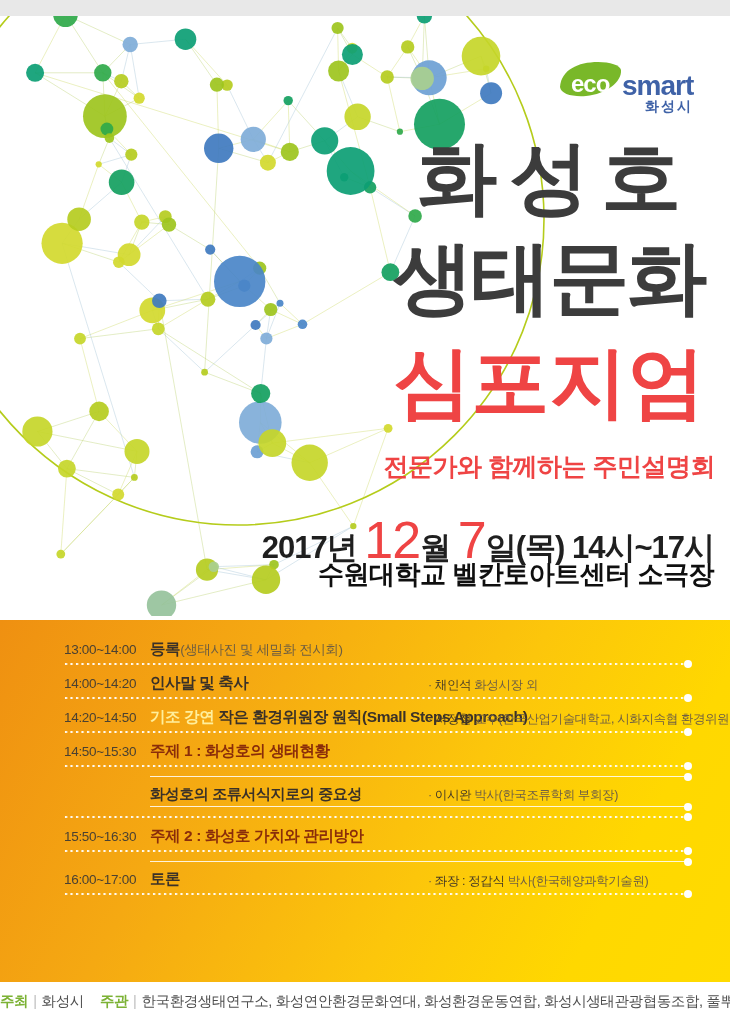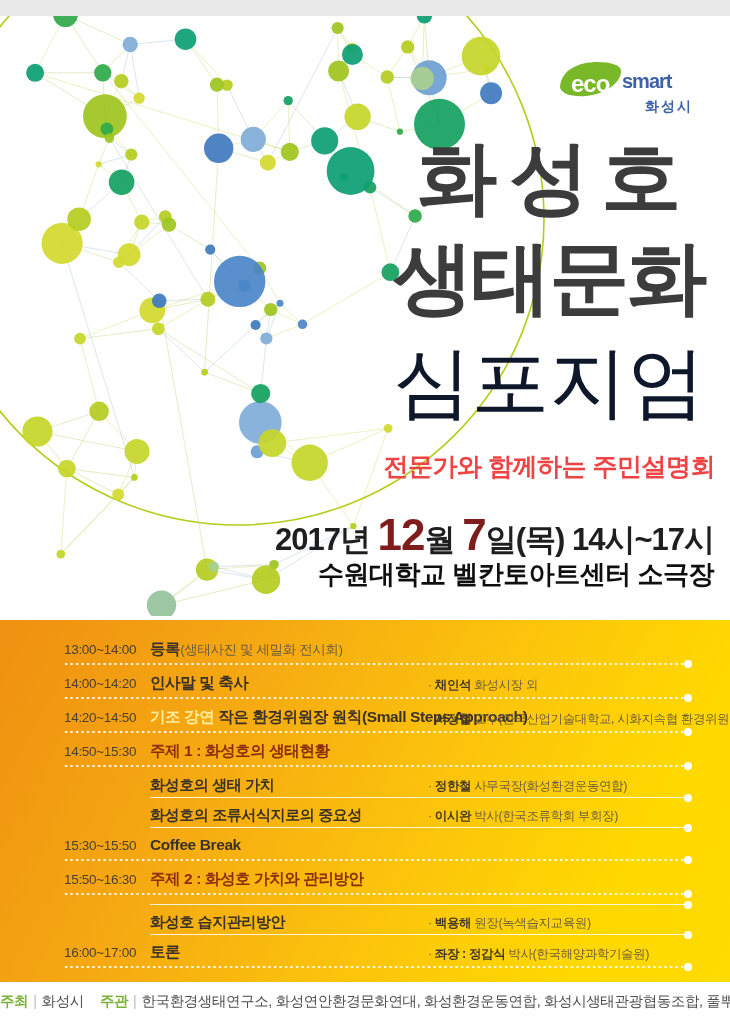--- a/index.html
+++ b/index.html
@@ -4,53 +4,53 @@
 <style>
   html,body{margin:0;padding:0;background:#e8e8e8}
   .poster{position:relative;width:730px;height:1026px;margin:16px auto;background:#fff;overflow:hidden;
           font-family:"Liberation Sans","DejaVu Sans",sans-serif;}
   #network{position:absolute;left:0;top:0;z-index:0}
 
   
   .logo{position:absolute;left:552px;top:42px;width:170px;height:62px;z-index:3}
   .logo .leaf{position:absolute;left:6px;top:2px}
   .logo .eco{position:absolute;left:19px;top:12px;font-size:24px;font-weight:800;color:#fff;letter-spacing:-1px}
-  .logo .smart{position:absolute;left:70px;top:12px;font-size:20px;font-weight:800;color:#3f62a7;letter-spacing:-1px}
+  .logo .smart{position:absolute;left:70px;top:12px;font-size:28px;font-weight:800;color:#3f62a7;letter-spacing:-1px}
   .logo .city{position:absolute;left:93px;top:40px;font-size:14px;font-weight:700;color:#3f62a7;letter-spacing:2px}
 
   
   .title{position:absolute;top:112px;right:15px;text-align:center;color:#3c3c3c;z-index:2}
   .t1{font-size:80px;font-weight:800;line-height:99px;letter-spacing:12px;margin-right:-12px;white-space:nowrap}
   .t2{font-size:80px;font-weight:800;line-height:101px;letter-spacing:-2px;white-space:nowrap}
-  .t3{font-size:78px;font-weight:400;line-height:108px;color:#0f172a;letter-spacing:0;white-space:nowrap}
+  .t3{font-size:78px;font-weight:700;line-height:108px;color:#ef4444;letter-spacing:0;white-space:nowrap}
   .subtitle{margin-top:14px;font-size:25px;font-weight:700;color:#ef4444;letter-spacing:-0.5px}
 
   
   .dateline{position:absolute;top:494px;right:16px;z-index:2;color:#1f1f1f;font-size:31px;font-weight:600;
             letter-spacing:-1px;white-space:nowrap}
-  .dateline .num{font-size:44px;font-weight:700;color:#7f1d1d}
+  .dateline .num{font-size:52px;font-weight:400;color:#ef4444}
   .venue{position:absolute;top:541px;right:16px;z-index:2;font-size:26px;font-weight:800;color:#0f0f0f;
          letter-spacing:-0.5px;white-space:nowrap}
 
   
   .band{position:absolute;left:0;top:604px;width:730px;height:362px;box-sizing:border-box;z-index:2;
         padding:20px 42px 0 64px;
         background:linear-gradient(118deg,#ef9011 0%,#f5a912 30%,#fcc60b 60%,#ffd800 82%,#ffdb00 100%)}
   .srow{position:relative;margin-bottom:8px}
   .srow.gap{margin-top:7px}
   .srow .line{line-height:18px;white-space:nowrap}
   .time{display:inline-block;width:86px;font-size:13.5px;color:#4a4132;font-weight:500;letter-spacing:-0.3px}
   .stitle{font-size:15.5px;font-weight:800;color:#3a3128;letter-spacing:-0.4px}
   .srow.topic .stitle{color:#8a2d0a}
   .srow.sub .line{line-height:17px}
   .srow.sub .stitle{margin-left:86px;font-weight:700;font-size:15px}
   .note{font-weight:400;font-size:13.5px;color:#6e5e41;letter-spacing:-0.4px}
   .badge{color:#ffef9c;font-weight:800}
   .ann{position:absolute;left:364px;top:2px;font-size:12.5px;color:#6f5f43;letter-spacing:-0.4px;white-space:nowrap}
-  .ann b{color:#453a26;font-weight:700}
+  .ann b{color:#453a26;font-weight:400}
   .sep{position:relative;height:4px;margin-top:3px}
   .sep.dotted{background-image:radial-gradient(circle at 2px 2px,rgba(255,255,255,.95) 1.1px,rgba(255,255,255,0) 1.5px);
               background-size:5.5px 4px;background-repeat:repeat-x}
   .sep.solid{height:1px;margin-top:4px;margin-bottom:2px;margin-left:86px;background:rgba(255,255,255,.85)}
   .sep::after{content:"";position:absolute;right:-4px;top:50%;transform:translateY(-50%);
               width:8px;height:8px;border-radius:50%;background:#fff}
 
   
   .footer{position:absolute;left:0;top:976px;width:730px;text-align:center;z-index:2;
           font-size:14.5px;color:#4e4e4e;letter-spacing:-0.4px;white-space:nowrap}
@@ -351,42 +351,36 @@
         </div>
         <div class="srow">
           <div class="line"><span class="time">14:20~14:50</span><span class="stitle"><span class="badge">기조 강연</span> <span>작은 환경위원장 원칙(Small Steps Approach)</span></span><span class="ann">· <b>서정철</b> 교수(한국산업기술대학교, 시화지속협 환경위원장)</span></div>
           <div class="sep dotted"></div>
         </div>
         <div class="srow topic">
           <div class="line"><span class="time">14:50~15:30</span><span class="stitle"><span>주제 1 : 화성호의 생태현황</span></span></div>
           <div class="sep dotted"></div>
         </div>
         <div class="srow sub">
-          <div class="line"><span class="stitle"><span>화성호의 생태 가치</span></span><span class="ann">· <b>정한철</b> 사무국장(화성환경운동연합)</span></div>
           <div class="sep solid"></div>
         </div>
         <div class="srow sub">
           <div class="line"><span class="stitle"><span>화성호의 조류서식지로의 중요성</span></span><span class="ann">· <b>이시완</b> 박사(한국조류학회 부회장)</span></div>
           <div class="sep solid"></div>
         </div>
         <div class="srow gap">
-          <div class="line"><span class="time">15:30~15:50</span><span class="stitle"><span>Coffee Break</span></span></div>
           <div class="sep dotted"></div>
         </div>
         <div class="srow topic">
           <div class="line"><span class="time">15:50~16:30</span><span class="stitle"><span>주제 2 : 화성호 가치와 관리방안</span></span></div>
           <div class="sep dotted"></div>
         </div>
         <div class="srow sub">
           <div class="sep solid"></div>
         </div>
-        <div class="srow sub">
-          <div class="line"><span class="stitle"><span>화성호 습지관리방안</span></span><span class="ann">· <b>백용해</b> 원장(녹색습지교육원)</span></div>
-          <div class="sep solid"></div>
-        </div>
         <div class="srow gap">
           <div class="line"><span class="time">16:00~17:00</span><span class="stitle"><span>토론</span></span><span class="ann">· <b>좌장 : 정갑식</b> 박사(한국해양과학기술원)</span></div>
           <div class="sep dotted"></div>
         </div>
       </div>
   </div>
 
   <div class="footer"><span class="lbl">주최</span><span class="bar">|</span><span class="host">화성시</span><span class="lbl">주관</span><span class="bar">|</span><span>한국환경생태연구소, 화성연안환경문화연대, 화성환경운동연합, 화성시생태관광협동조합, 풀뿌리환경센타</span></div>
 
 </div>

